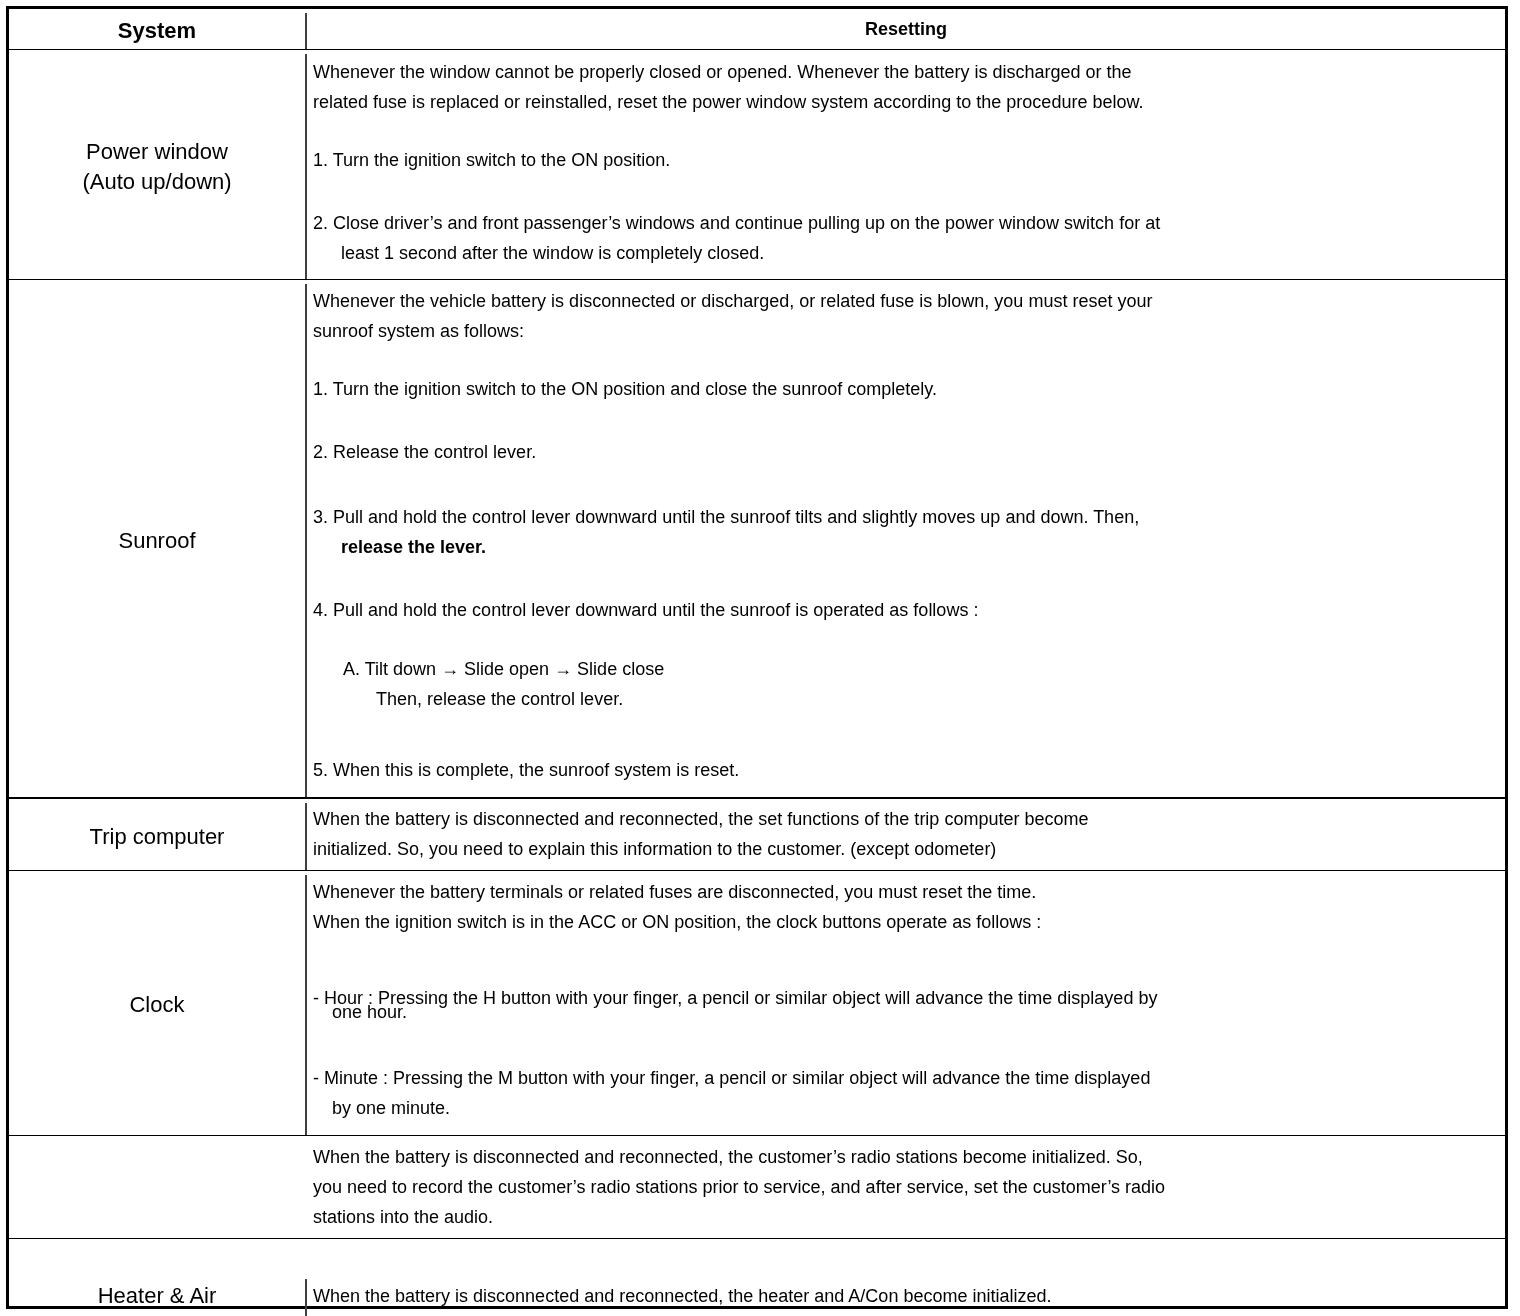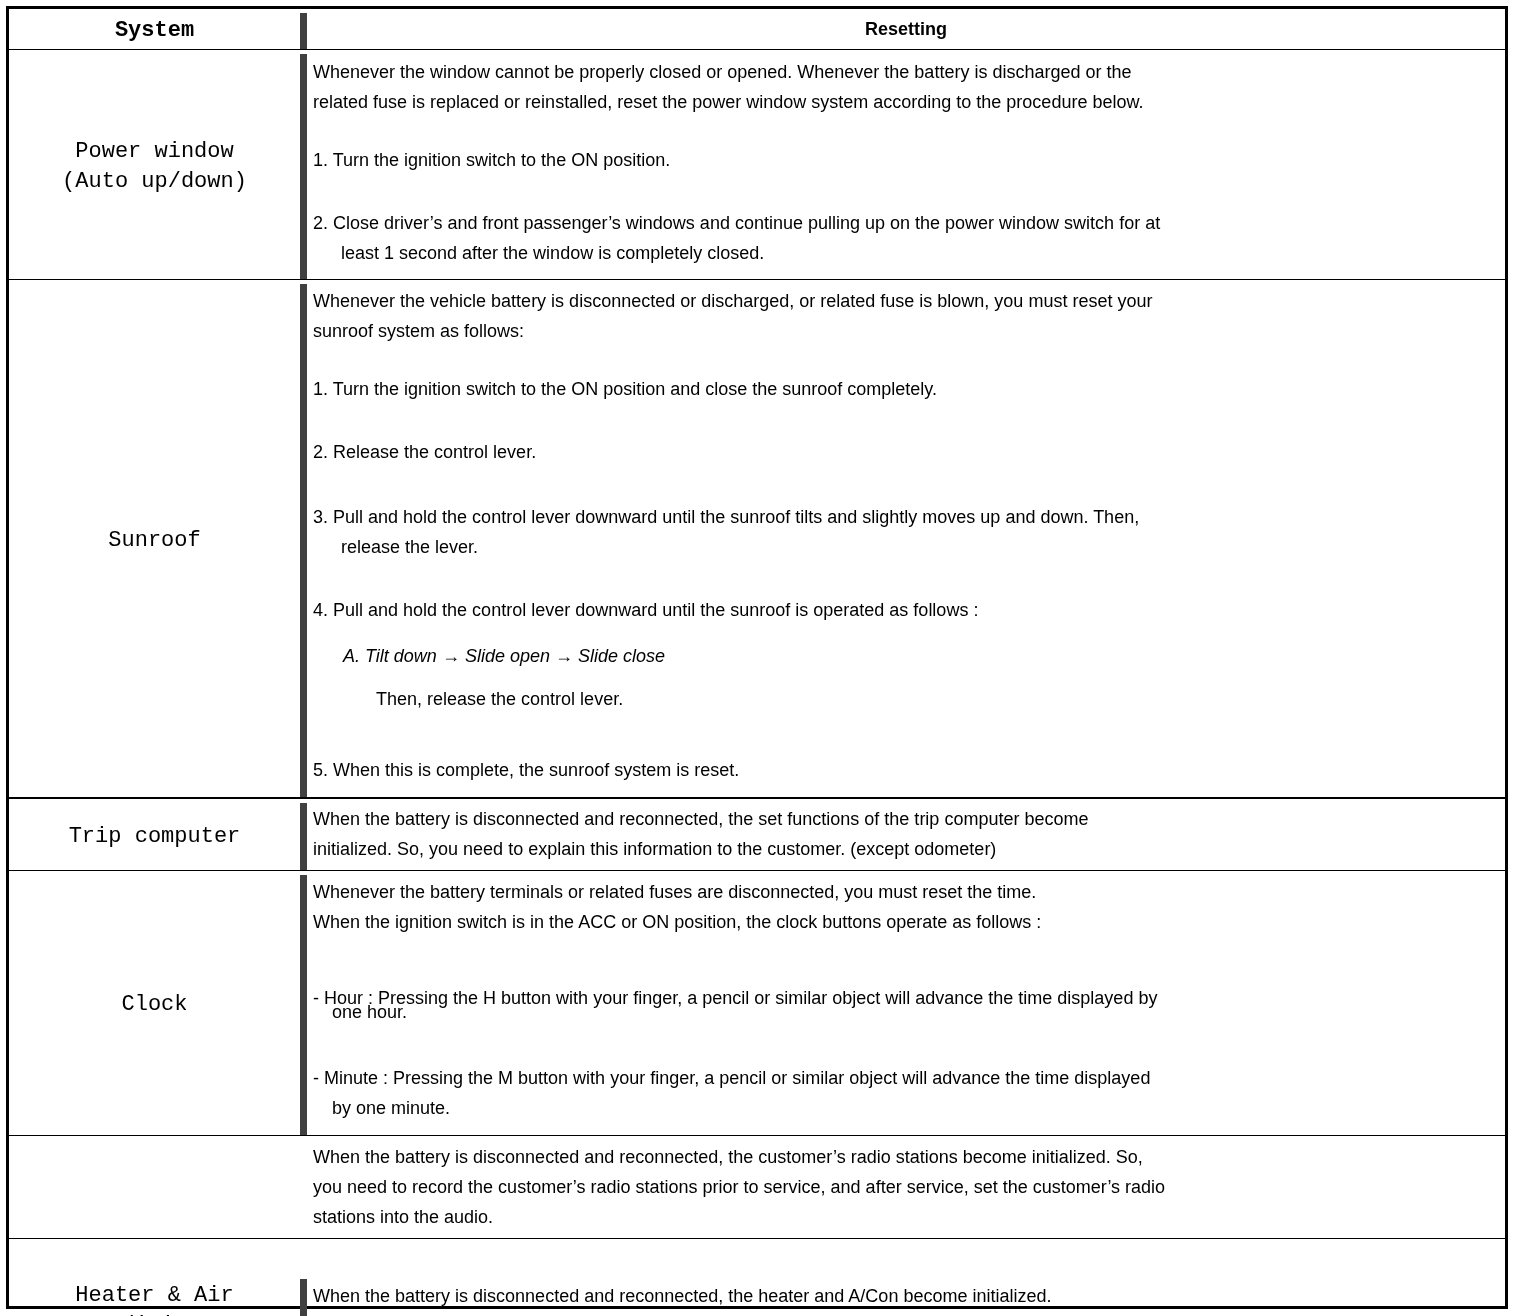--- a/index.html
+++ b/index.html
@@ -32,29 +32,28 @@
       box-sizing: border-box;
     }
     .row.last { border-bottom: none; }
     .row.thick { border-bottom: 2px solid #000; }
     .cell-sys {
       position: absolute;
       left: 0;
       top: 4px;
       bottom: 0;
       width: 298px;
-      border-right: 7px solid #404040;
+      border-right: 2px solid #404040;
       display: flex;
       align-items: center;
       justify-content: center;
       text-align: center;
       font-size: 22px;
       line-height: 30px;
       box-sizing: border-box;
-      font-family: Liberation Mono, monospace;
     }
     .cell-res {
       position: absolute;
       left: 298px;
       top: 0;
       bottom: 0;
       right: 0;
       padding-left: 6px;
       padding-right: 6px;
       font-size: 18px;
@@ -104,23 +103,23 @@
   <div class="row thick" style="top:271px;height:519px;">
     <div class="cell-sys">
       <div>Sunroof</div>
     </div>
     <div class="cell-res">
       <div class="line" style="top:6px;">Whenever the vehicle battery is disconnected or discharged, or related fuse is blown, you must reset your</div>
       <div class="line" style="top:36px;">sunroof system as follows:</div>
       <div class="line" style="top:94px;">1. Turn the ignition switch to the ON position and close the sunroof completely.</div>
       <div class="line" style="top:157px;">2. Release the control lever.</div>
       <div class="line" style="top:222px;">3. Pull and hold the control lever downward until the sunroof tilts and slightly moves up and down. Then,</div>
-      <div class="line ind" style="top:252px;">release the lever.</div>
+      <div class="line ind" style="top:252px;font-weight:bold;">release the lever.</div>
       <div class="line" style="top:315px;">4. Pull and hold the control lever downward until the sunroof is operated as follows :</div>
-      <div class="line ind2" style="top:361px;font-style:italic;">A. Tilt down → Slide open → Slide close</div>
+      <div class="line ind2" style="top:374px;">A. Tilt down → Slide open → Slide close</div>
       <div class="line ind3" style="top:404px;">Then, release the control lever.</div>
       <div class="line" style="top:475px;">5. When this is complete, the sunroof system is reset.</div>
     </div>
   </div>
 
   <div class="row" style="top:790px;height:72px;">
     <div class="cell-sys">
       <div>Trip computer</div>
     </div>
     <div class="cell-res">

